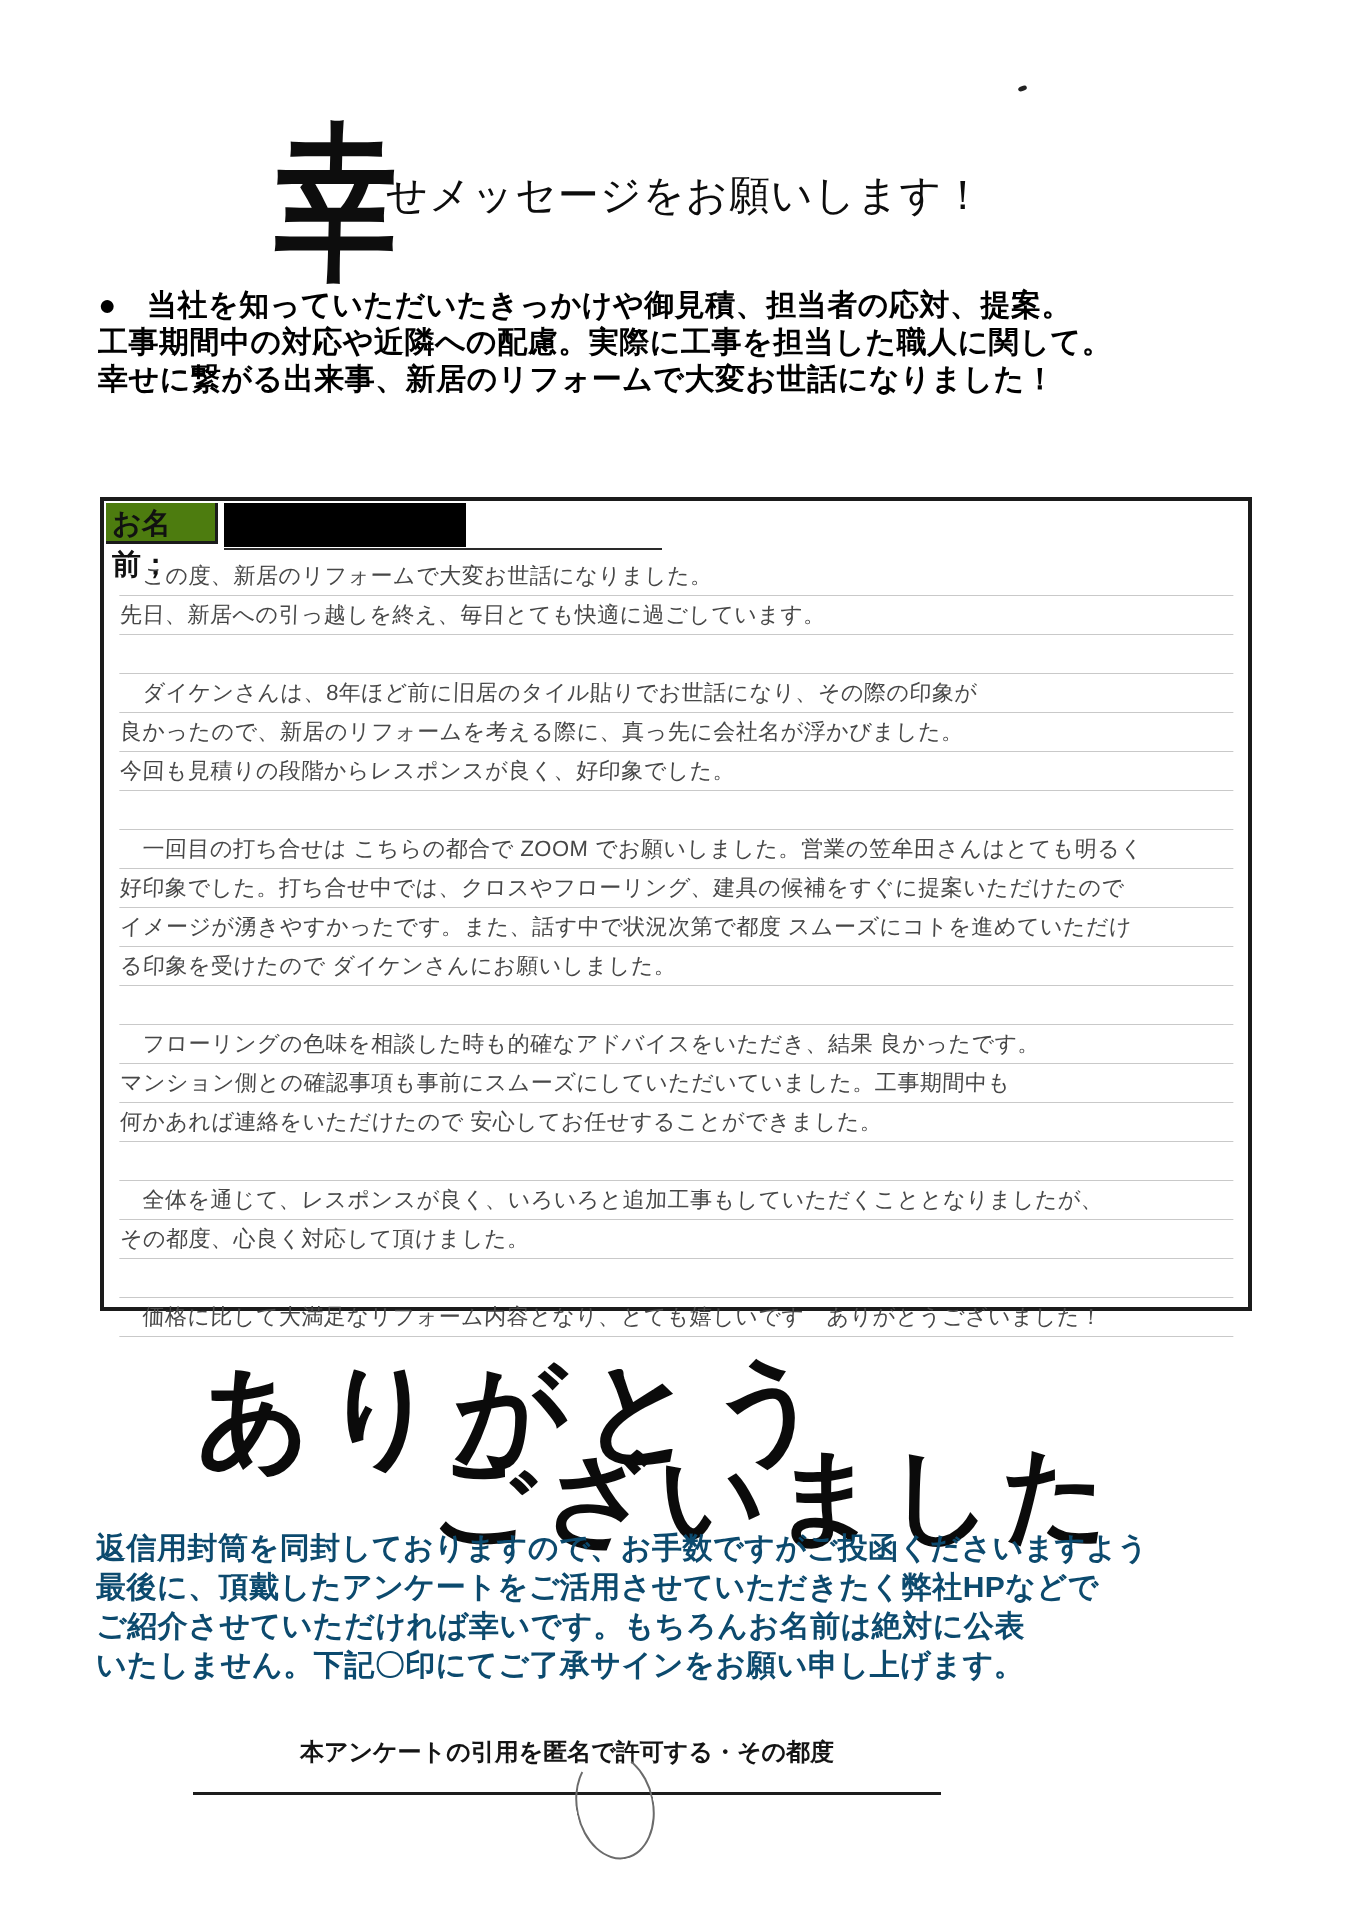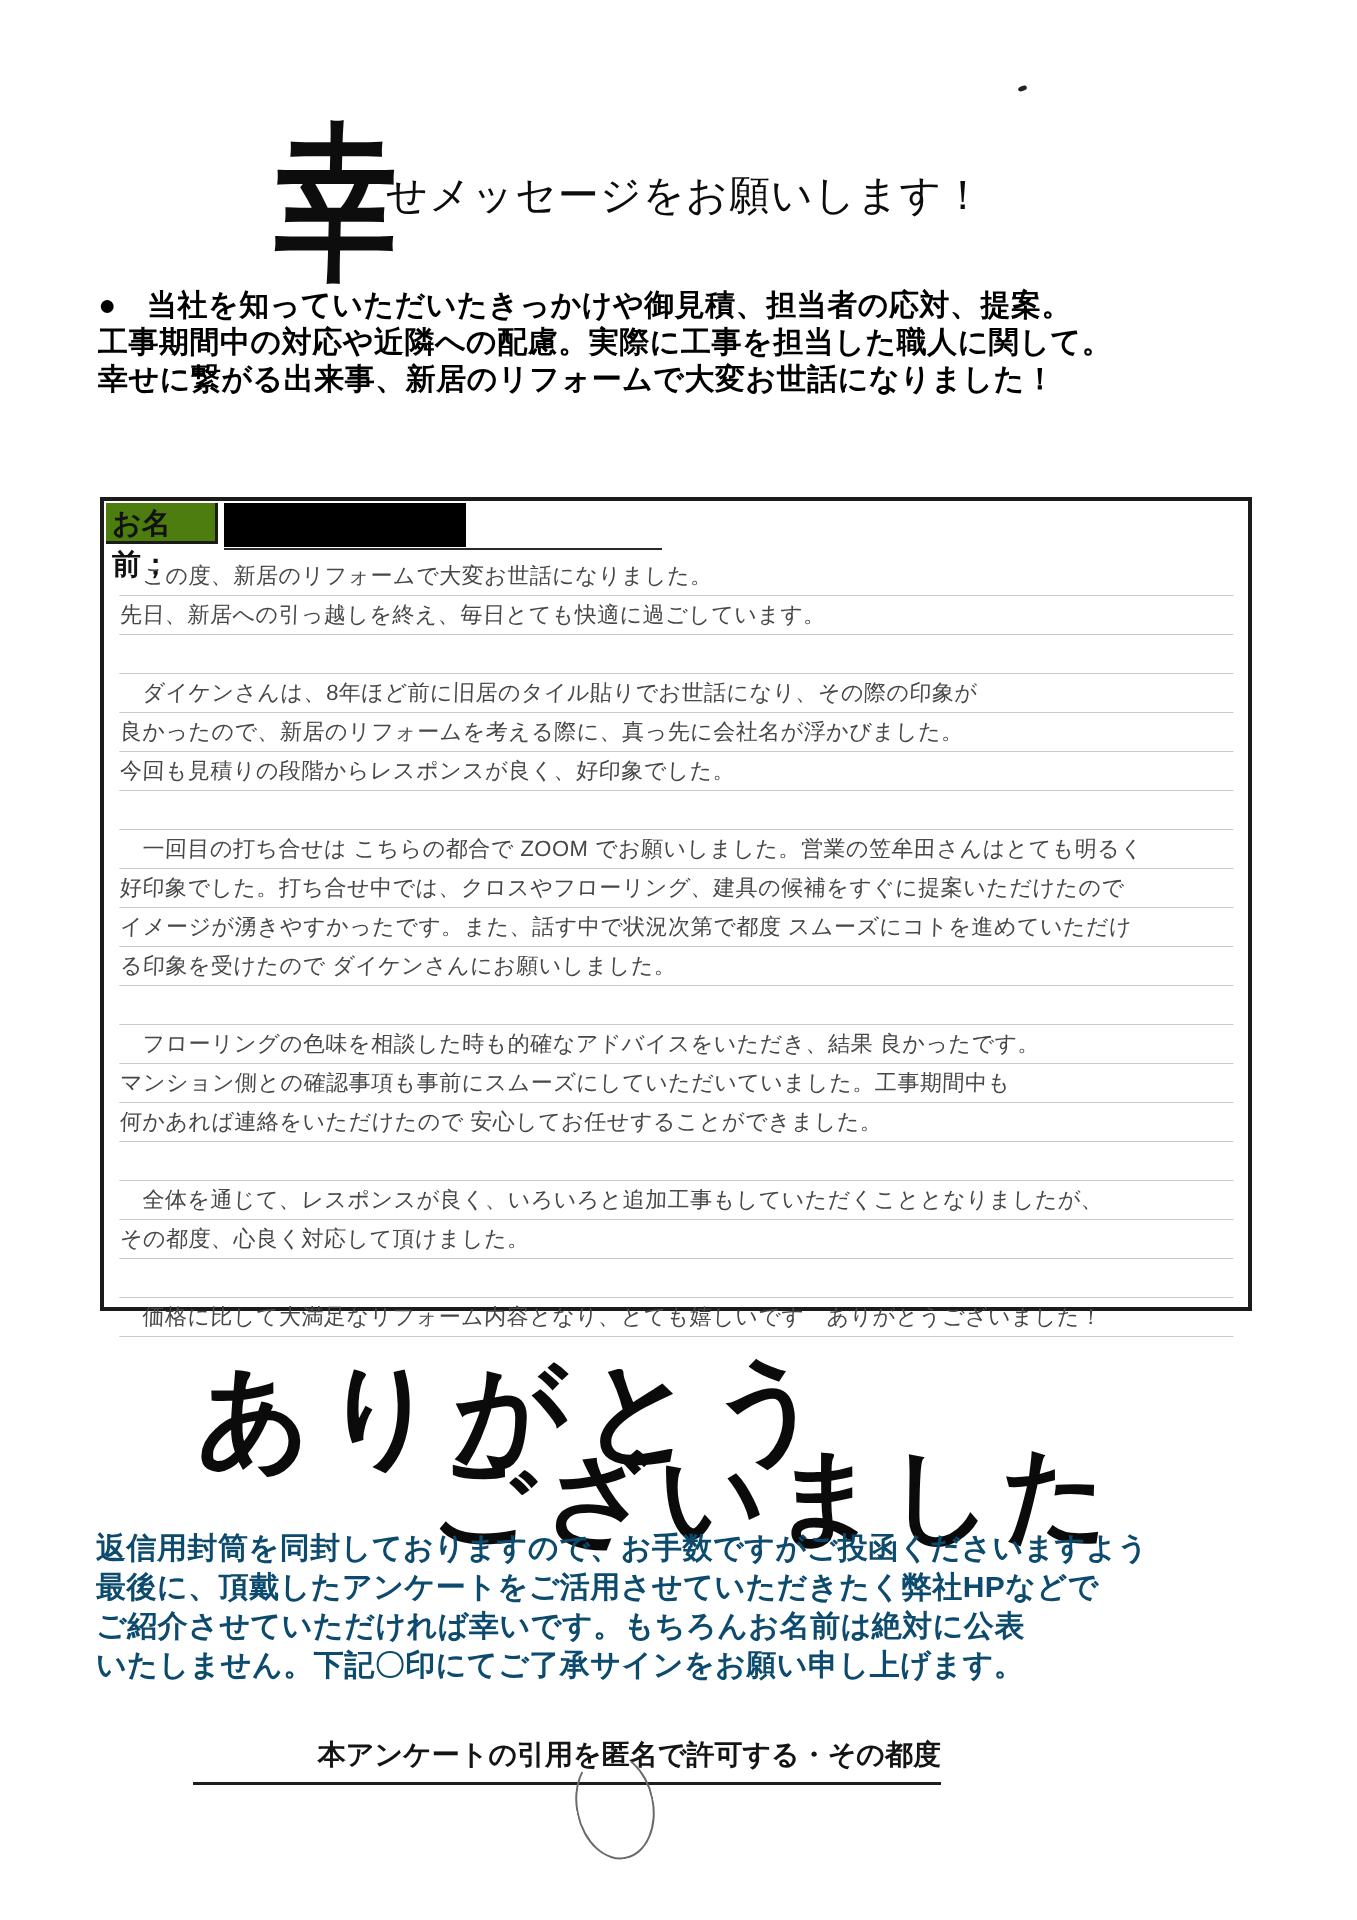--- a/index.html
+++ b/index.html
@@ -80,23 +80,23 @@
   }
   
   .footer{
     position:absolute;left:96px;top:1528px;width:1190px;
     font-size:30px;font-weight:bold;line-height:39px;
     letter-spacing:.5px;color:#0c4a6e;
   }
   
   .consent-row{
     position:absolute;left:193px;top:1736px;width:748px;
-    display:flex;align-items:baseline;justify-content:flex-end;
-    font-size:28px;font-weight:bold;color:#141414;
-    border-bottom:3px solid #1d1d1d;padding-bottom:8px;
+    display:flex;align-items:baseline;justify-content:center;
+    font-size:24px;font-weight:bold;color:#141414;
+    border-bottom:3px solid #1d1d1d;padding-bottom:24px;
   }
   .consent-circle{
     position:absolute;left:576px;top:1752px;width:74px;height:104px;
     border:2px solid #6b6b6b;border-radius:50%;
     border-top-color:transparent;
     transform:rotate(-12deg);
   }
 </style>
 </head>
 <body>

